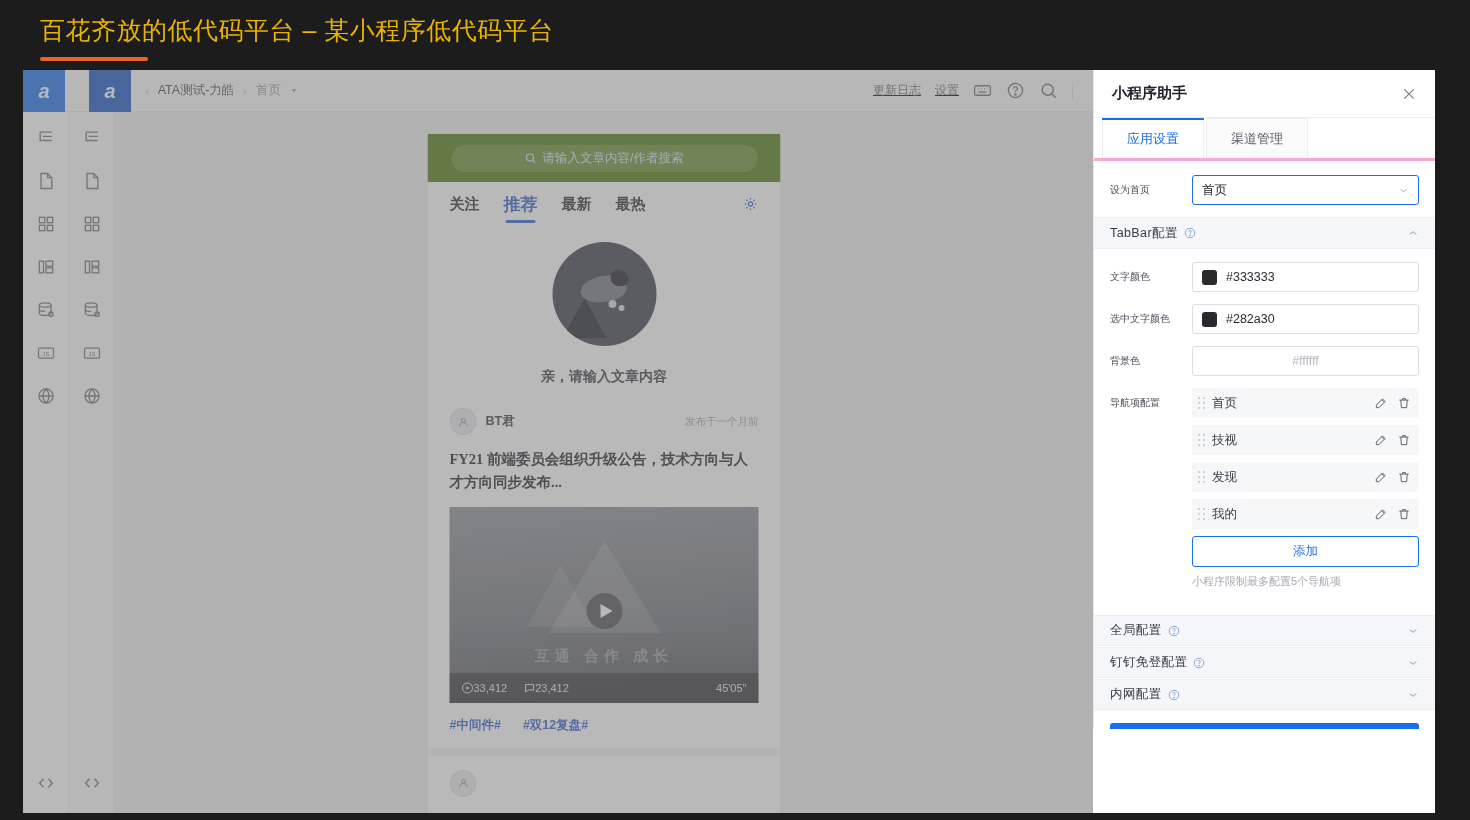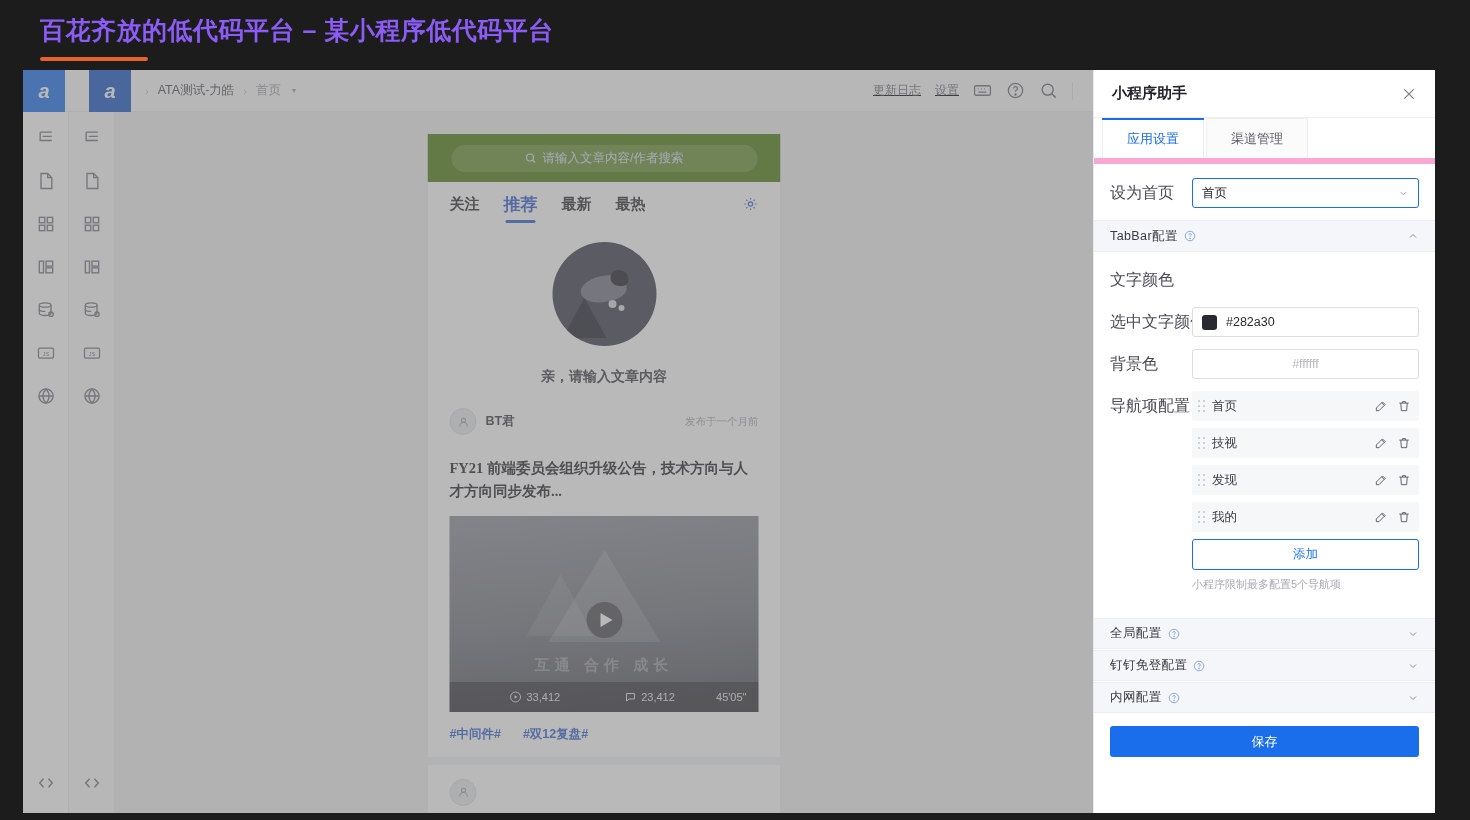--- a/index.html
+++ b/index.html
@@ -7,21 +7,21 @@
     width: 1470px; height: 820px;
     background: #1c1c1c;
     font-family: "Liberation Sans", "DejaVu Sans", sans-serif;
     overflow: hidden;
   }
   #root { position: relative; width: 1470px; height: 820px; background: #1c1c1c; }
 
   
   .slide-head { position: absolute; left: 40px; top: 14px; }
   .slide-title {
-    color: #8b5cf6; font-size: 25px; font-weight: bold; letter-spacing: .5px;
+    color: #eab308; font-size: 25px; font-weight: normal; letter-spacing: .5px;
     white-space: nowrap;
   }
   .slide-rule { margin-top: 10px; width: 108px; height: 4px; background: #e8622b; border-radius: 2px; }
 
   
   .app-window {
     position: absolute; left: 23px; top: 70px;
     width: 1412px; height: 743px;
     background: #ffffff; overflow: hidden;
   }
@@ -116,21 +116,21 @@
   .art-dot { position: absolute; width: 8px; height: 8px; background: #d8d9de; border-radius: 50%; }
   .art-dot.d1 { left: 56px; top: 58px; }
   .art-dot.d2 { left: 66px; top: 63px; width: 6px; height: 6px; }
   .art-head {
     position: absolute; left: 58px; top: 28px; width: 18px; height: 16px;
     background: #1c1d26; border-radius: 45% 55% 40% 50%;
   }
   .ph-empty-text { font-size: 14px; color: #3a3a44; font-weight: bold; }
 
   .ph-card { padding: 0 22px; }
-  .ph-card-head { display: flex; align-items: center; gap: 9px; margin-bottom: 22px; }
+  .ph-card-head { display: flex; align-items: center; gap: 9px; margin-bottom: 13px; }
   .ph-avatar {
     width: 27px; height: 27px; border-radius: 50%;
     background: #e9eaee; border: 1px solid #dbdce2;
     display: flex; align-items: center; justify-content: center;
   }
   .ph-avatar svg { width: 14px; height: 14px; color: #9b9ca6; }
   .ph-author { font-size: 12.5px; color: #3a3a44; font-weight: bold; }
   .ph-time { margin-left: auto; font-size: 10.5px; color: #a4a5af; }
   .ph-title {
     font-size: 14.5px; font-weight: bold; color: #23232b; line-height: 1.58;
@@ -161,55 +161,55 @@
   }
   .vid-slogan {
     position: absolute; left: 0; right: 0; top: 140px; text-align: center;
     color: rgba(255,255,255,.35); font-size: 15px; letter-spacing: 5px; font-weight: bold;
   }
   .vid-bar {
     position: absolute; left: 0; right: 0; bottom: 0; height: 30px;
     background: rgba(25,25,30,.55);
     display: flex; align-items: center; padding: 0 12px; gap: 16px;
   }
-  .vid-stat { display: flex; align-items: center; gap: 5px; color: #e2e2e7; font-size: 11px; margin-left: 48px; }
+  .vid-stat { display: flex; align-items: center; color: #e2e2e7; font-size: 11px; }
   .vid-stat svg { width: 12px; height: 12px; }
   .vid-dur { margin-left: auto; color: #e2e2e7; font-size: 11px; }
   .ph-tags { display: flex; gap: 22px; padding: 14px 22px 0; }
   .ph-tag { color: #2f5fd0; font-size: 12.5px; font-weight: bold; }
   .ph-sep { margin-top: 14px; height: 8px; background: #f1f2f4; }
   .ph-next { padding: 14px 22px 0; display: flex; align-items: center; gap: 9px; }
 
   
   .panel {
-    position: absolute; right: 0; top: 0; width: 342px; height: 743px;
+    position: absolute; right: 0; top: 0; width: 342px; height: 659px;
     background: #ffffff; border-left: 1px solid #e8e8ec; z-index: 60;
     display: flex; flex-direction: column;
   }
   .panel-head {
     height: 48px; display: flex; align-items: center; padding: 0 18px;
     border-bottom: 1px solid #eeeef1; flex: 0 0 48px;
   }
   .panel-title { font-size: 15px; color: #23232b; font-weight: bold; }
   .panel-close { margin-left: auto; width: 16px; height: 16px; color: #7a7a85; cursor: pointer; }
-  .panel-tabs { display: flex; border-bottom: 6px solid #f9a8d4; flex: 0 0 40px; padding-left: 8px; }
+  .panel-tabs { display: flex; border-bottom: 3px solid #f9a8d4; flex: 0 0 40px; padding-left: 8px; }
   .p-tab {
     padding: 0 24px; height: 40px; line-height: 40px; font-size: 13px;
     color: #5a5a66; background: #fbfbfc; border: 1px solid #eeeef1; border-bottom: none;
     margin-right: 2px; position: relative; white-space: nowrap; cursor: pointer;
   }
   .p-tab.active { color: #1a6eec; background: #fff; }
   .p-tab.active::before {
     content: ""; position: absolute; left: -1px; right: -1px; top: -1px;
     height: 2px; background: #1a6eec;
   }
   .panel-body { flex: 1; overflow: hidden; padding: 14px 0 0; }
 
   .frow { display: flex; align-items: flex-start; padding: 0 16px; margin-bottom: 12px; }
-  .flabel { width: 82px; flex: 0 0 82px; font-size: 16px; color: #4b4b57; line-height: 30px; white-space: nowrap; }
+  .flabel { width: 82px; flex: 0 0 82px; font-size: 10px; color: #4b4b57; line-height: 30px; white-space: nowrap; }
   .fctl { flex: 1; }
   .fselect {
     height: 30px; border: 1px solid #1a6eec; border-radius: 3px;
     display: flex; align-items: center; padding: 0 9px; font-size: 12.5px; color: #23232b;
     background: #fff; cursor: pointer;
   }
   .fselect .caret { margin-left: auto; width: 11px; height: 11px; color: #9a9aa5; }
   .finput {
     height: 30px; border: 1px solid #dcdce2; border-radius: 3px; background: #fff;
     display: flex; align-items: center; padding: 0 9px; gap: 9px; font-size: 12.5px; color: #2a2a33;
@@ -499,20 +499,26 @@
               <path d="M9.7 9.4a2.4 2.4 0 1 1 3.2 2.3c-.6.3-.9.8-.9 1.5v.3"></path>
               <circle cx="12" cy="17" r=".9" fill="currentColor"></circle>
           </svg>
           <svg class="sec-caret" viewBox="0 0 24 24" fill="none" stroke="currentColor" stroke-width="2">
             <path d="M6 15l6-6 6 6"></path>
           </svg>
         </div>
 
         <div class="frow">
           <div class="flabel">文字颜色</div>
+          <div class="fctl">
+            <div class="finput">
+              <span class="swatch" style="background:#2b2b2b"></span>
+              <span>#333333</span>
+            </div>
+          </div>
         </div>
 
         <div class="frow">
           <div class="flabel">选中文字颜色</div>
           <div class="fctl">
             <div class="finput">
               <span class="swatch" style="background:#282a30"></span>
               <span>#282a30</span>
             </div>
           </div>

